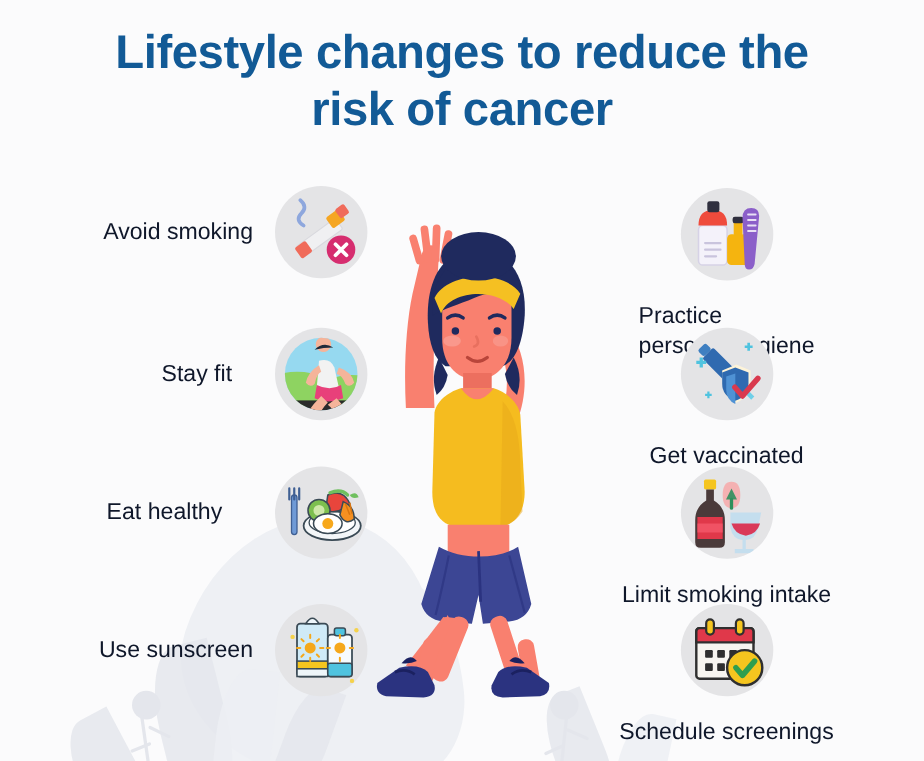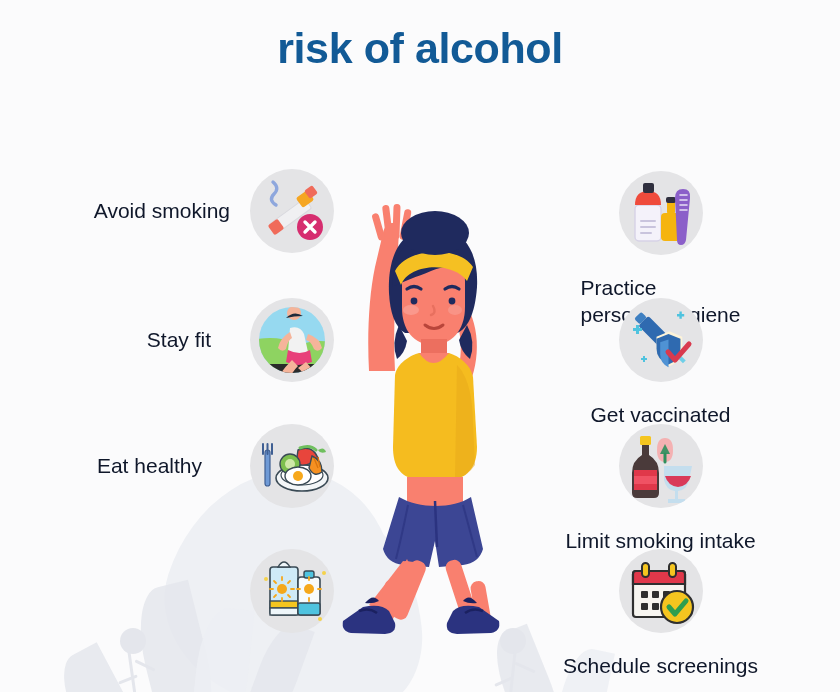--- a/index.html
+++ b/index.html
@@ -103,21 +103,22 @@
     <div class="stem" style="left:134px; top:664px; width:22px; height:3px; transform:rotate(26deg);"></div>
     <div class="stem" style="left:118px; top:678px; width:20px; height:3px; transform:rotate(-22deg);"></div>
 
     <div class="dot-bud" style="left:500px; top:628px;"></div>
     <div class="stem" style="left:511px; top:650px; width:3px; height:52px; transform:rotate(6deg);"></div>
     <div class="stem" style="left:514px; top:666px; width:22px; height:3px; transform:rotate(24deg);"></div>
     <div class="stem" style="left:494px; top:680px; width:20px; height:3px; transform:rotate(-24deg);"></div>
   </div>
 
   <h1 class="title">
-    <span class="l2">risk of alcohol</span>
+    <span>Lifestyle changes to reduce the</span>
+    <span class="l2">risk of cancer</span>
   </h1>
 
   <svg class="person" viewBox="0 0 226 475">
 
     <path d="M62 196 C60 160 62 120 68 92 L76 58 C78 46 90 44 92 56 L90 92 C88 124 86 160 88 196 Z" fill="#f9806f"></path>
 
     <g fill="#f9806f">
       <rect x="68" y="38" width="7" height="28" rx="3.5" transform="rotate(-16 71 52)"></rect>
       <rect x="77" y="30" width="7" height="34" rx="3.5" transform="rotate(-7 80 47)"></rect>
       <rect x="86" y="29" width="7" height="35" rx="3.5" transform="rotate(2 89 46)"></rect>
@@ -240,20 +241,21 @@
         <path d="M68 26 q6 -4 8 2 q-6 2 -8 -2 z" fill="#6fbf5e"></path>
         <circle cx="40" cy="40" r="10" fill="#7dbf4e" stroke="#3a4a55" stroke-width="1.4"></circle>
         <circle cx="40" cy="40" r="5" fill="#cfe8a8"></circle>
         <ellipse cx="48" cy="52" rx="13" ry="9" fill="#fff" stroke="#3a4a55" stroke-width="1.4"></ellipse>
         <circle cx="48" cy="52" r="5" fill="#f7a81b"></circle>
       </svg>
     </span>
   </div>
 
   <div class="item left" style="left:0; top:549px; width:334px;">
+    <span class="item-label">Use sunscreen</span>
     <span class="icon-circle">
       <svg viewBox="0 0 84 84">
         <rect x="20" y="18" width="28" height="48" rx="3" fill="#cfeaf7" stroke="#3a4a55" stroke-width="1.6"></rect>
         <rect x="20" y="52" width="28" height="7" fill="#f5c51f" stroke="#3a4a55" stroke-width="1.4"></rect>
         <rect x="20" y="59" width="28" height="7" fill="#eef6fa" stroke="#3a4a55" stroke-width="1.4"></rect>
         <path d="M28 18 q6 -10 12 0 z" fill="#eef6fa" stroke="#3a4a55" stroke-width="1.4"></path>
         <circle cx="32" cy="40" r="5" fill="#f5a81b"></circle>
         <g stroke="#f5a81b" stroke-width="1.8" stroke-linecap="round">
           <path d="M32 31 v-3 M32 49 v3 M23 40 h-3 M41 40 h3 M26 34 l-2 -2 M38 46 l2 2 M38 34 l2 -2 M26 46 l-2 2"></path>
         </g>

